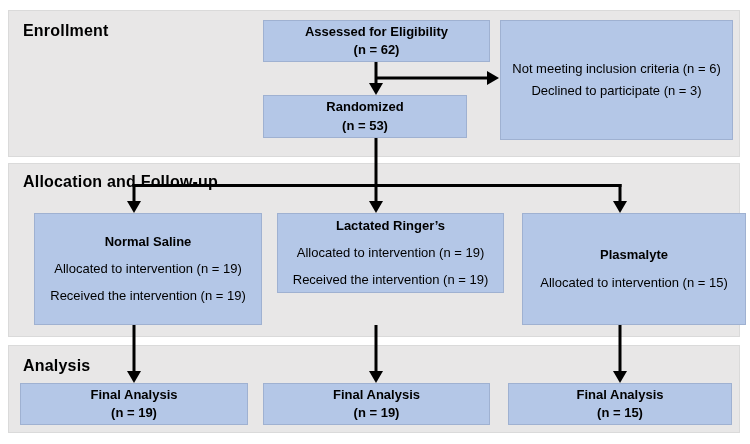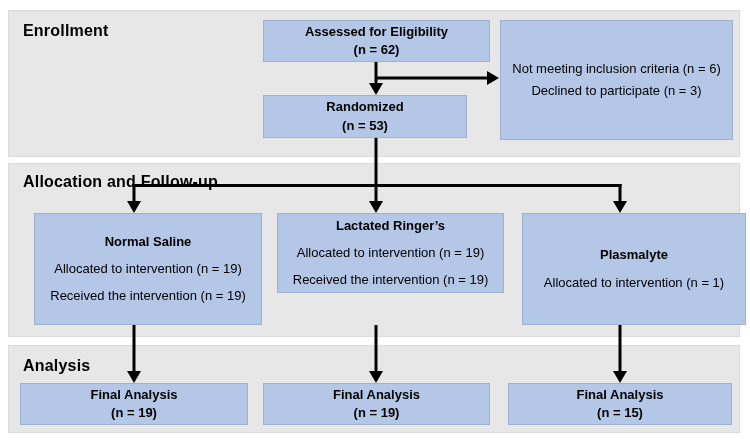--- a/index.html
+++ b/index.html
@@ -131,21 +131,21 @@
   </div>
 
   <div class="box arm-box" style="left:263px;top:213px;width:227px;height:80px">
     <div class="line bold">Lactated Ringer’s</div>
     <div class="line">Allocated to intervention (n = 19)</div>
     <div class="line">Received the intervention (n = 19)</div>
   </div>
 
   <div class="box arm-box" style="left:508px;top:213px;width:224px;height:112px">
     <div class="line bold">Plasmalyte</div>
-    <div class="line">Allocated to intervention (n = 1)</div>
+    <div class="line">Allocated to intervention (n = 15)</div>
   </div>
 
   <div class="box two-line" style="left:20px;top:383px;width:228px;height:42px">
     <div class="line bold">Final Analysis</div>
     <div class="line bold">(n = 19)</div>
   </div>
 
   <div class="box two-line" style="left:263px;top:383px;width:227px;height:42px">
     <div class="line bold">Final Analysis</div>
     <div class="line bold">(n = 19)</div>

